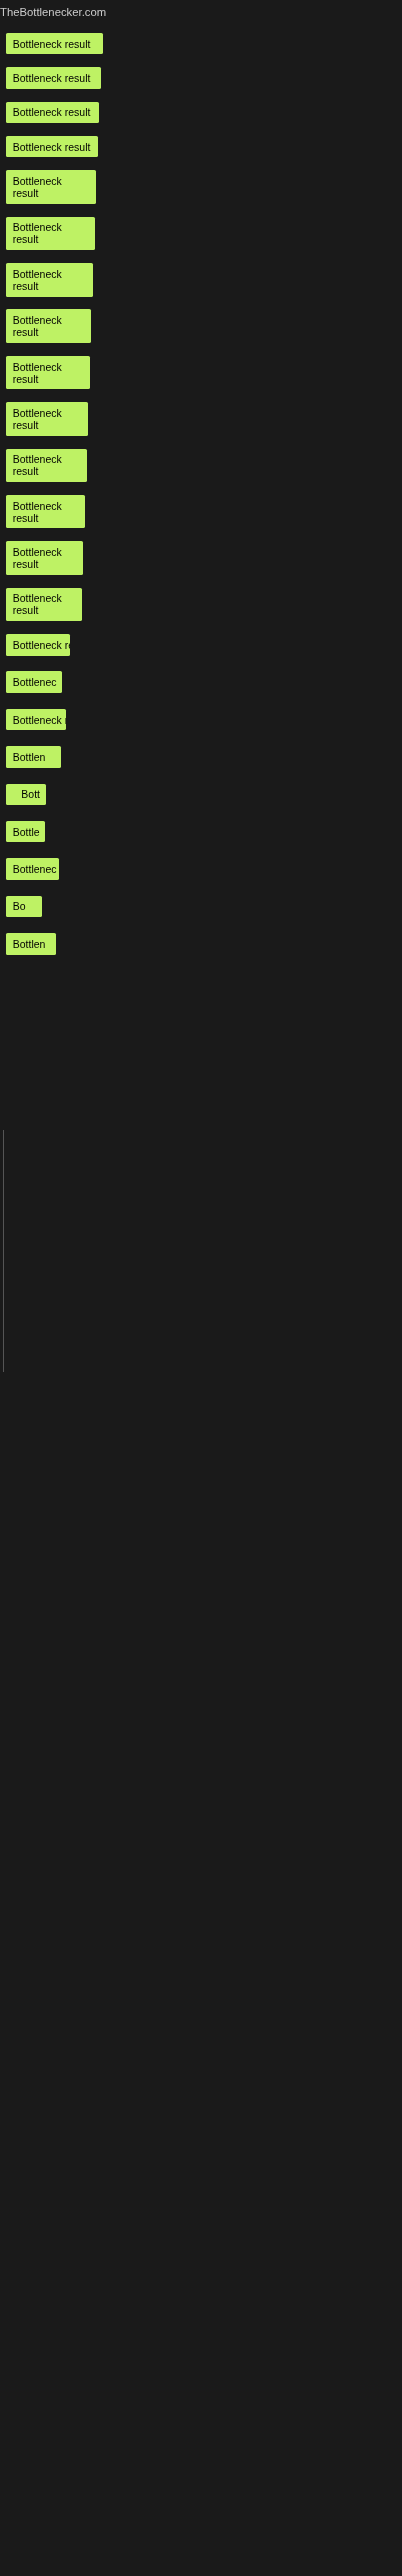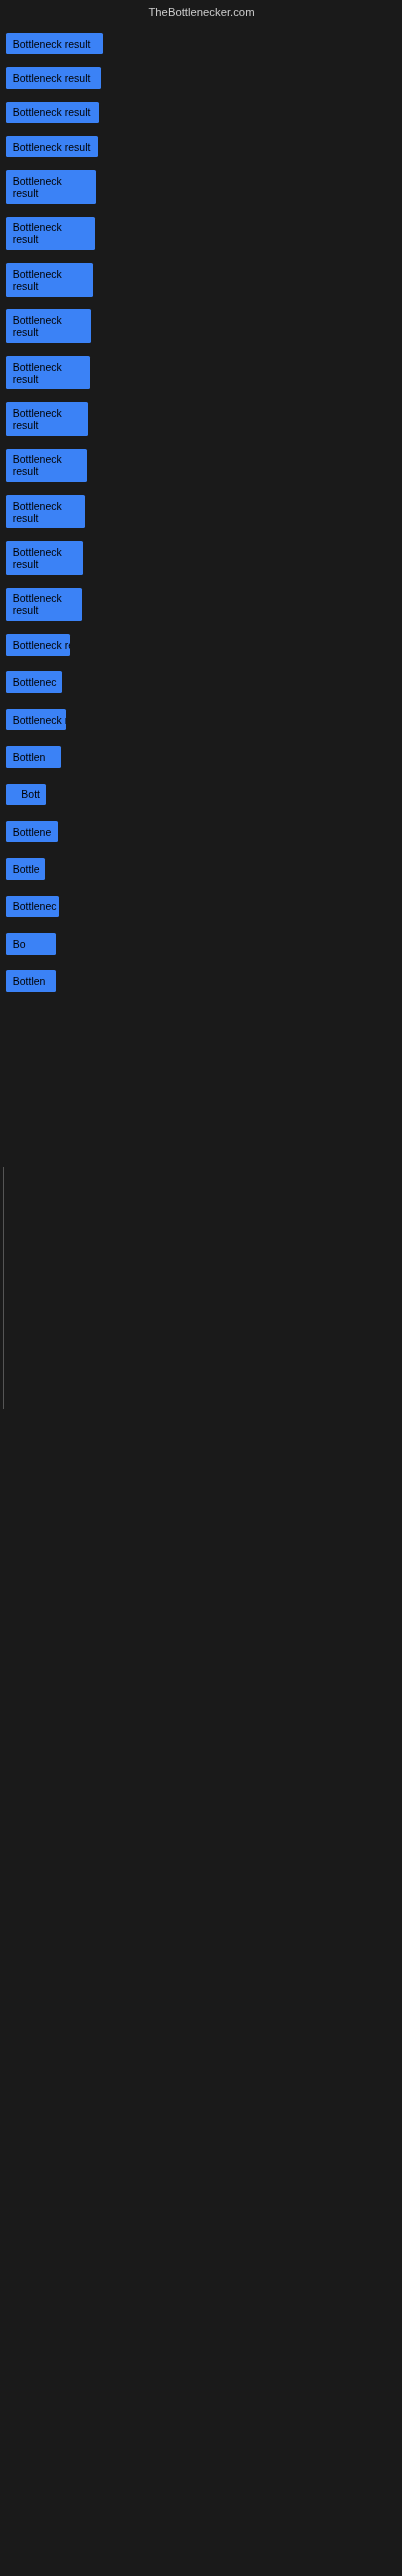--- a/index.html
+++ b/index.html
@@ -10,31 +10,31 @@
 
     body {
       width: 403px;
       min-height: 2576px;
       background-color: #1a1a1a;
       font-family: Arial, sans-serif;
       position: relative;
     }
 
     .site-title {
-      text-align: center;
+      text-align: left;
       color: #cccccc;
       font-size: 11.3px;
       padding: 6.4px 0;
       background-color: #1a1a1a;
     }
 
     .bottleneck-item {
       margin: 4.8px 3.2px;
       padding: 4.8px 6.4px;
-      background-color: #3b82f6;
+      background-color: #bef264;
       color: #000000;
       font-size: 10.5px;
       font-weight: normal;
       display: inline-block;
       border-radius: 1.6px;
     }
 
     .row {
       display: block;
       margin-bottom: 3.2px;
@@ -60,21 +60,21 @@
     .item-13 { width: 77px; }
     .item-14 { width: 76px; }
     .item-15 { width: 64px; overflow: hidden; white-space: nowrap; }
     .item-16 { width: 56px; overflow: hidden; white-space: nowrap; }
     .item-17 { width: 60px; overflow: hidden; white-space: nowrap; }
     .item-18 { width: 55px; overflow: hidden; white-space: nowrap; }
     .item-19 { width: 40px; overflow: hidden; white-space: nowrap; text-align: right; }
     .item-20 { width: 52px; overflow: hidden; white-space: nowrap; }
     .item-21 { width: 39px; overflow: hidden; white-space: nowrap; text-align: center; }
     .item-22 { width: 53px; overflow: hidden; white-space: nowrap; }
-    .item-23 { width: 50px; overflow: hidden; white-space: nowrap; }
+    .item-23 { width: 36px; overflow: hidden; white-space: nowrap; }
     .item-24 { width: 50px; overflow: hidden; white-space: nowrap; }
 
     .bottom-section {
       height: 805px;
       position: relative;
     }
 
     .vertical-line {
       position: absolute;
       left: 3.2px;
@@ -160,23 +160,20 @@
   </div>
 
   <div class="row">
     <span class="bottleneck-item item-18">Bottlen</span>
   </div>
 
   <div class="row">
     <span class="bottleneck-item item-19">Bott</span>
   </div>
 
-  <div class="row">
-    <span class="bottleneck-item item-20">Bottlene</span>
-  </div>
 
   <div class="row">
     <span class="bottleneck-item item-21">Bottle</span>
   </div>
 
   <div class="row">
     <span class="bottleneck-item item-22">Bottlenec</span>
   </div>
 
   <div class="row">

